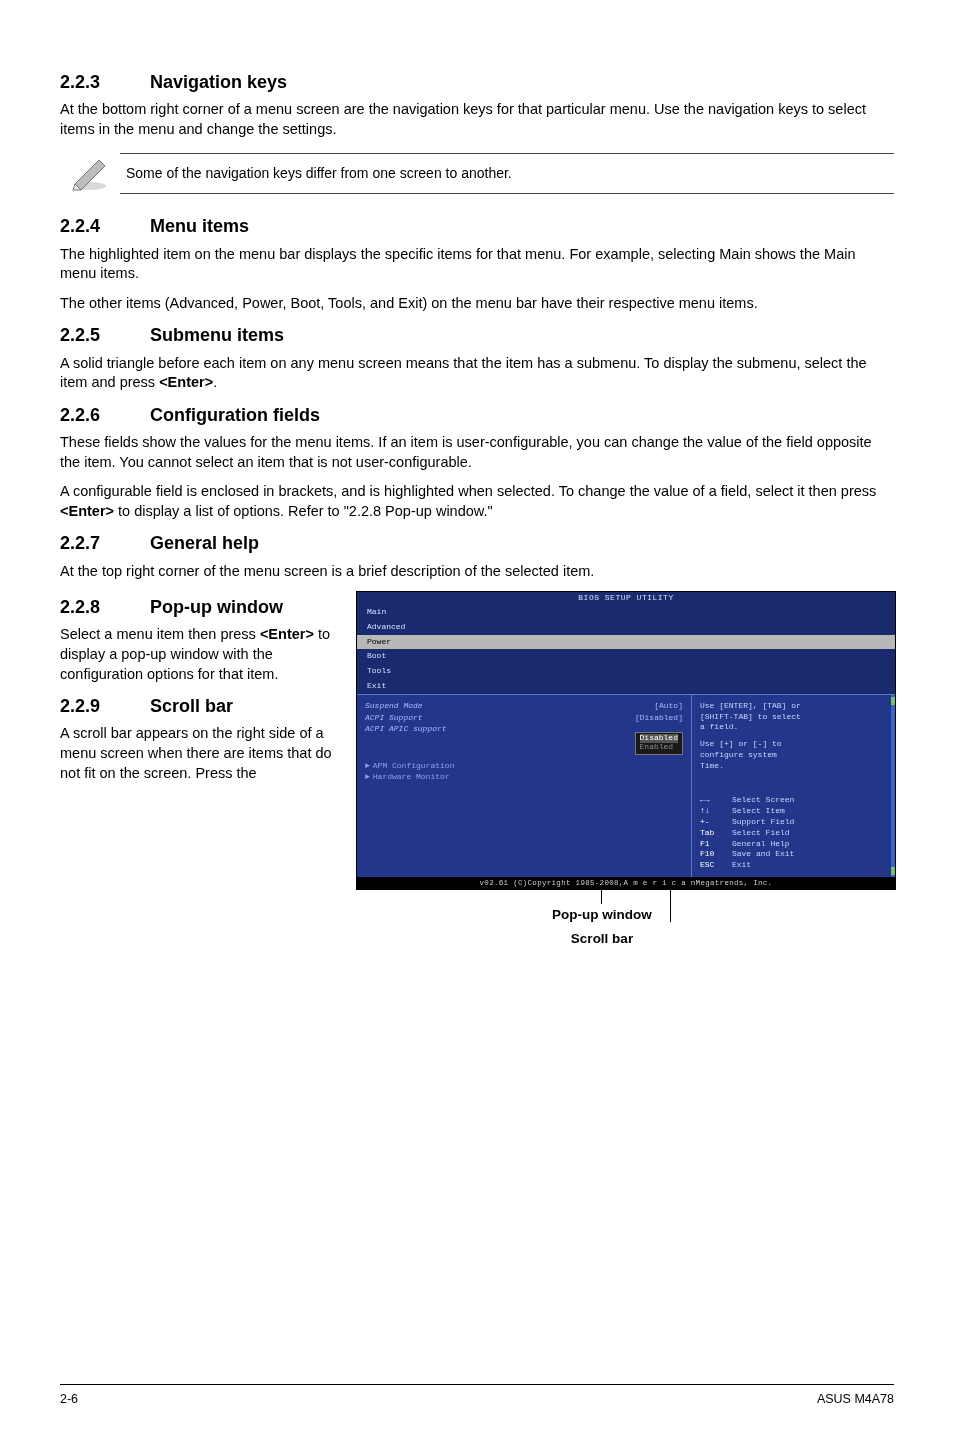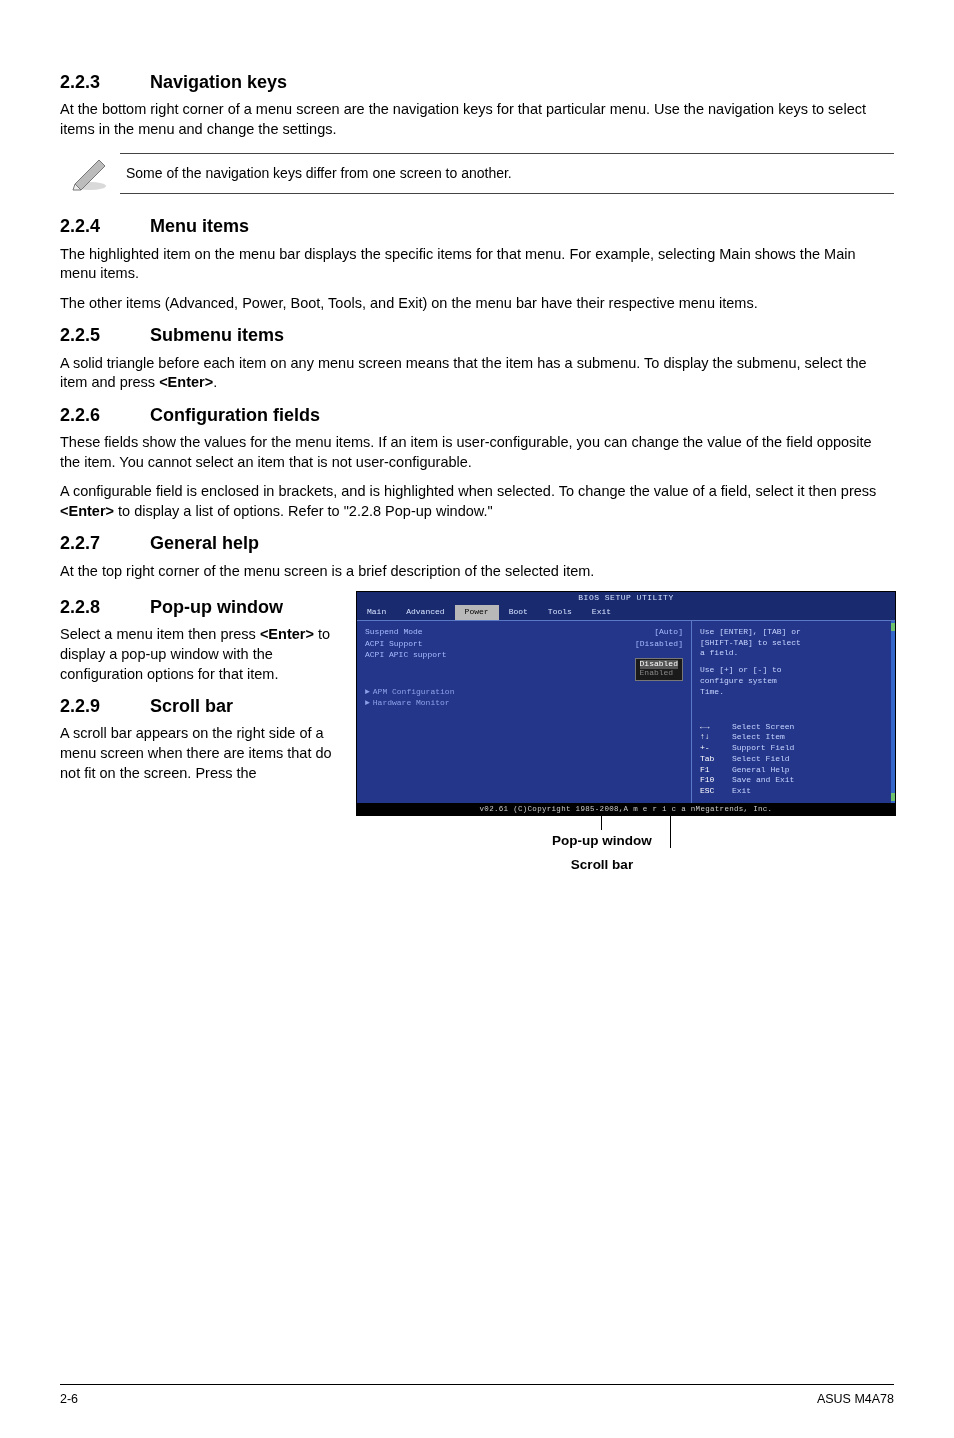--- a/index.html
+++ b/index.html
@@ -30,27 +30,27 @@
   .bios {
     font-family: "Courier New", monospace;
     font-size: 8px;
     background: #192a6f;
     color: #fff;
     border: 1px solid #000;
     width: 540px;
     margin-left: 4px;
   }
   .bios-title { text-align: center; color: #d6e2ff; background: #192a6f; padding: 1px 0; font-size: 8px; letter-spacing: 0.5px;}
-  .bios-tabs { display:flex; background:#192a6f; }
+  .bios-tabs { display:flex; background:#192a6f;flex-direction:column; }
   .bios-tabs span { padding: 2px 10px; color:#d6e2ff; }
   .bios-tabs .sel { background:#b8b8b8; color:#000; }
   .bios-body { display:flex; border-top:1px solid #5b78c7; }
   .bios-left { flex: 1.7; padding: 6px 8px 30px 8px; border-right:1px solid #5b78c7; background:#24368a; position:relative;}
   .bios-left .row { display:flex; justify-content:space-between; margin-bottom:1px;}
-  .bios-left .lab { color:#a6bbff; }
+  .bios-left .lab { color:#a6bbff;font-style:italic; }
   .bios-left .val { color:#a6bbff; }
   .bios-popup {
     display:inline-block;
     background:#1a1a1a;
     border:1px solid #777;
     padding:1px 4px 2px 4px;
     color:#fff;
     margin-top:8px;
     position: relative;
   }

